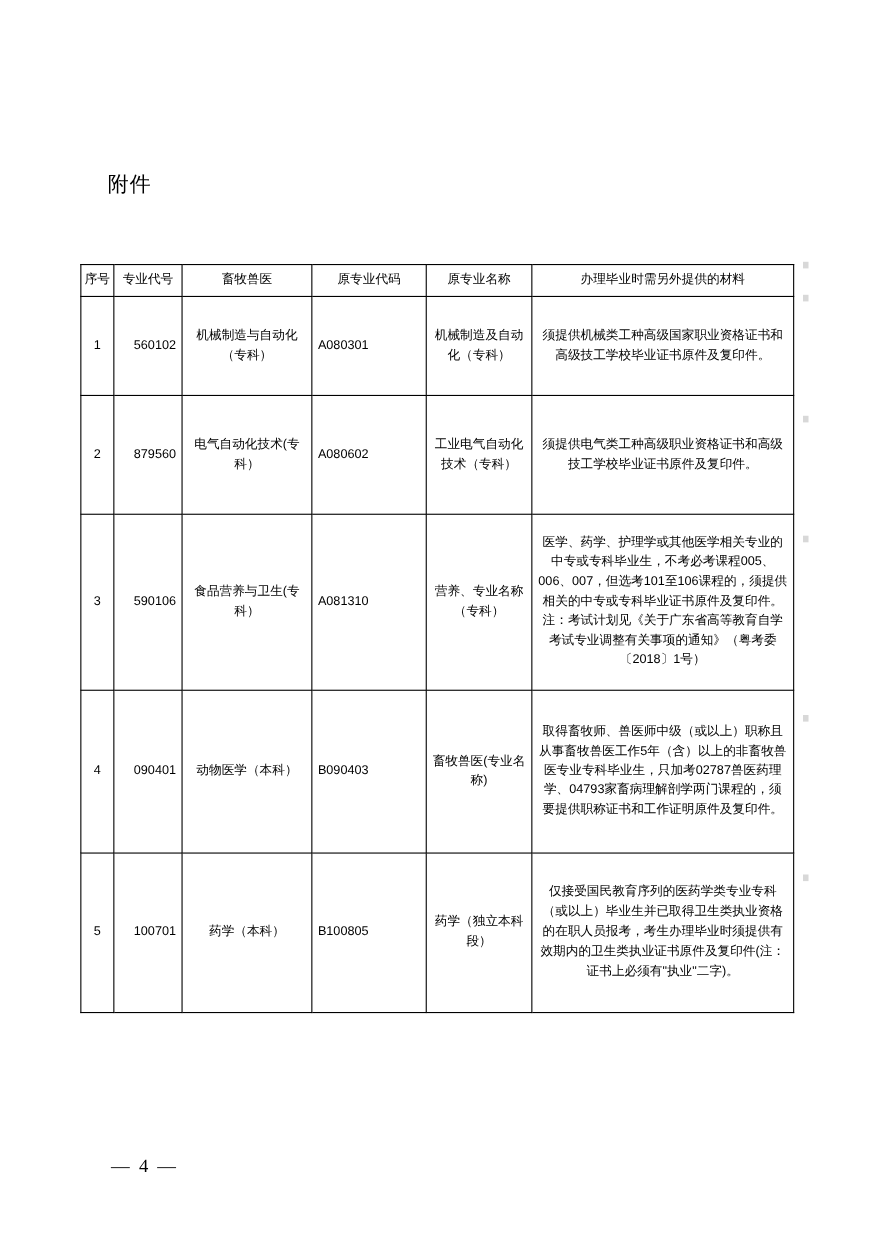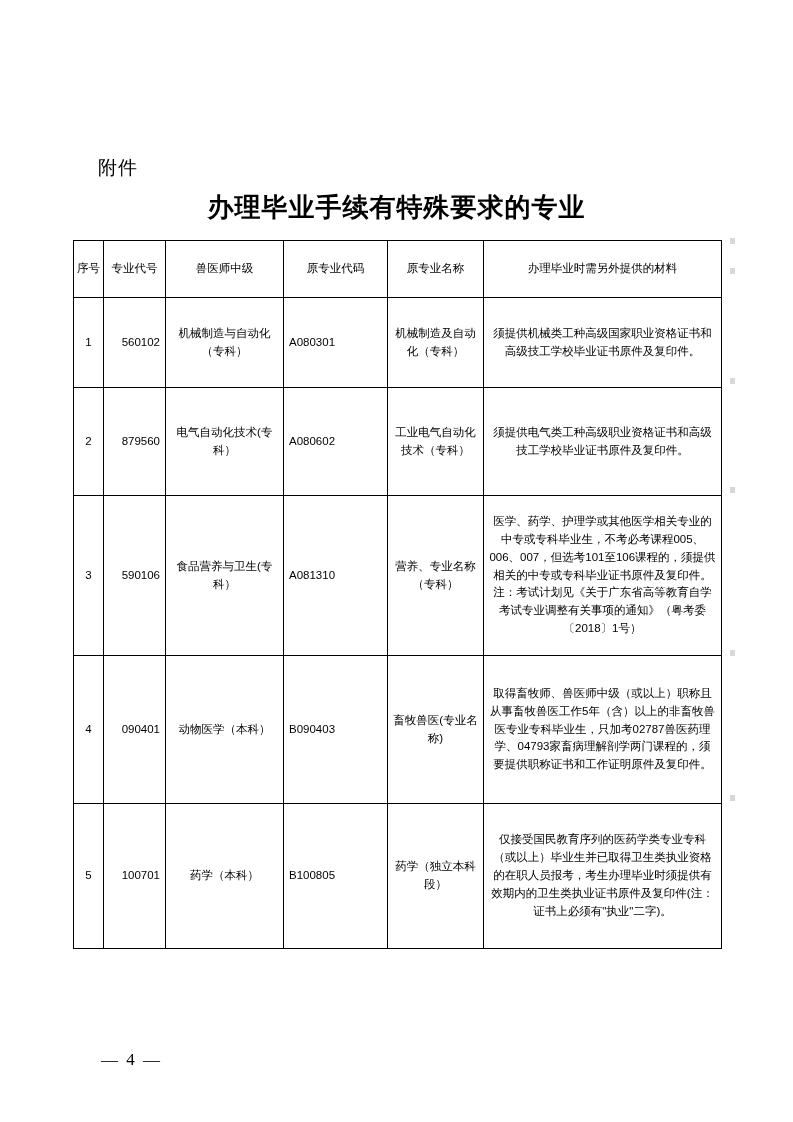--- a/index.html
+++ b/index.html
@@ -53,21 +53,21 @@
     font-size: 11.5px;
     font-family: "Liberation Sans", "DejaVu Sans", sans-serif;
     padding: 4px 5px;
     vertical-align: middle;
     line-height: 1.55;
   }
   table.main-table thead th {
     text-align: center;
     font-weight: normal;
     height: 26px;
-    padding: 15px 2px;
+    padding: 1px 2px;
   }
   td.c-seq {
     text-align: center;
     width: 30px;
   }
   td.c-code {
     text-align: right;
     width: 62px;
   }
   td.c-name {
@@ -116,36 +116,35 @@
     background: #d8d8d8;
   }
 </style>
 </head>
 <body>
 
 <div class="page">
 
   <div class="attachment-label">附件</div>
 
-  <div class="doc-title">办理毕业手续有特殊要求的专业</div>
 
   <table class="main-table">
     <colgroup>
       <col class="w-seq">
       <col class="w-code">
       <col class="w-name">
       <col class="w-oldcode">
       <col class="w-oldname">
       <col class="w-material">
     </colgroup>
     <thead>
       <tr>
         <th>序号</th>
         <th>专业代号</th>
-        <th>兽医师中级</th>
+        <th>畜牧兽医</th>
         <th>原专业代码</th>
         <th>原专业名称</th>
         <th>办理毕业时需另外提供的材料</th>
       </tr>
     </thead>
     <tbody>
       <tr style="height:90px;">
         <td class="c-seq">1</td>
         <td class="c-code">560102</td>
         <td class="c-name">机械制造与自动化（专科）</td>

